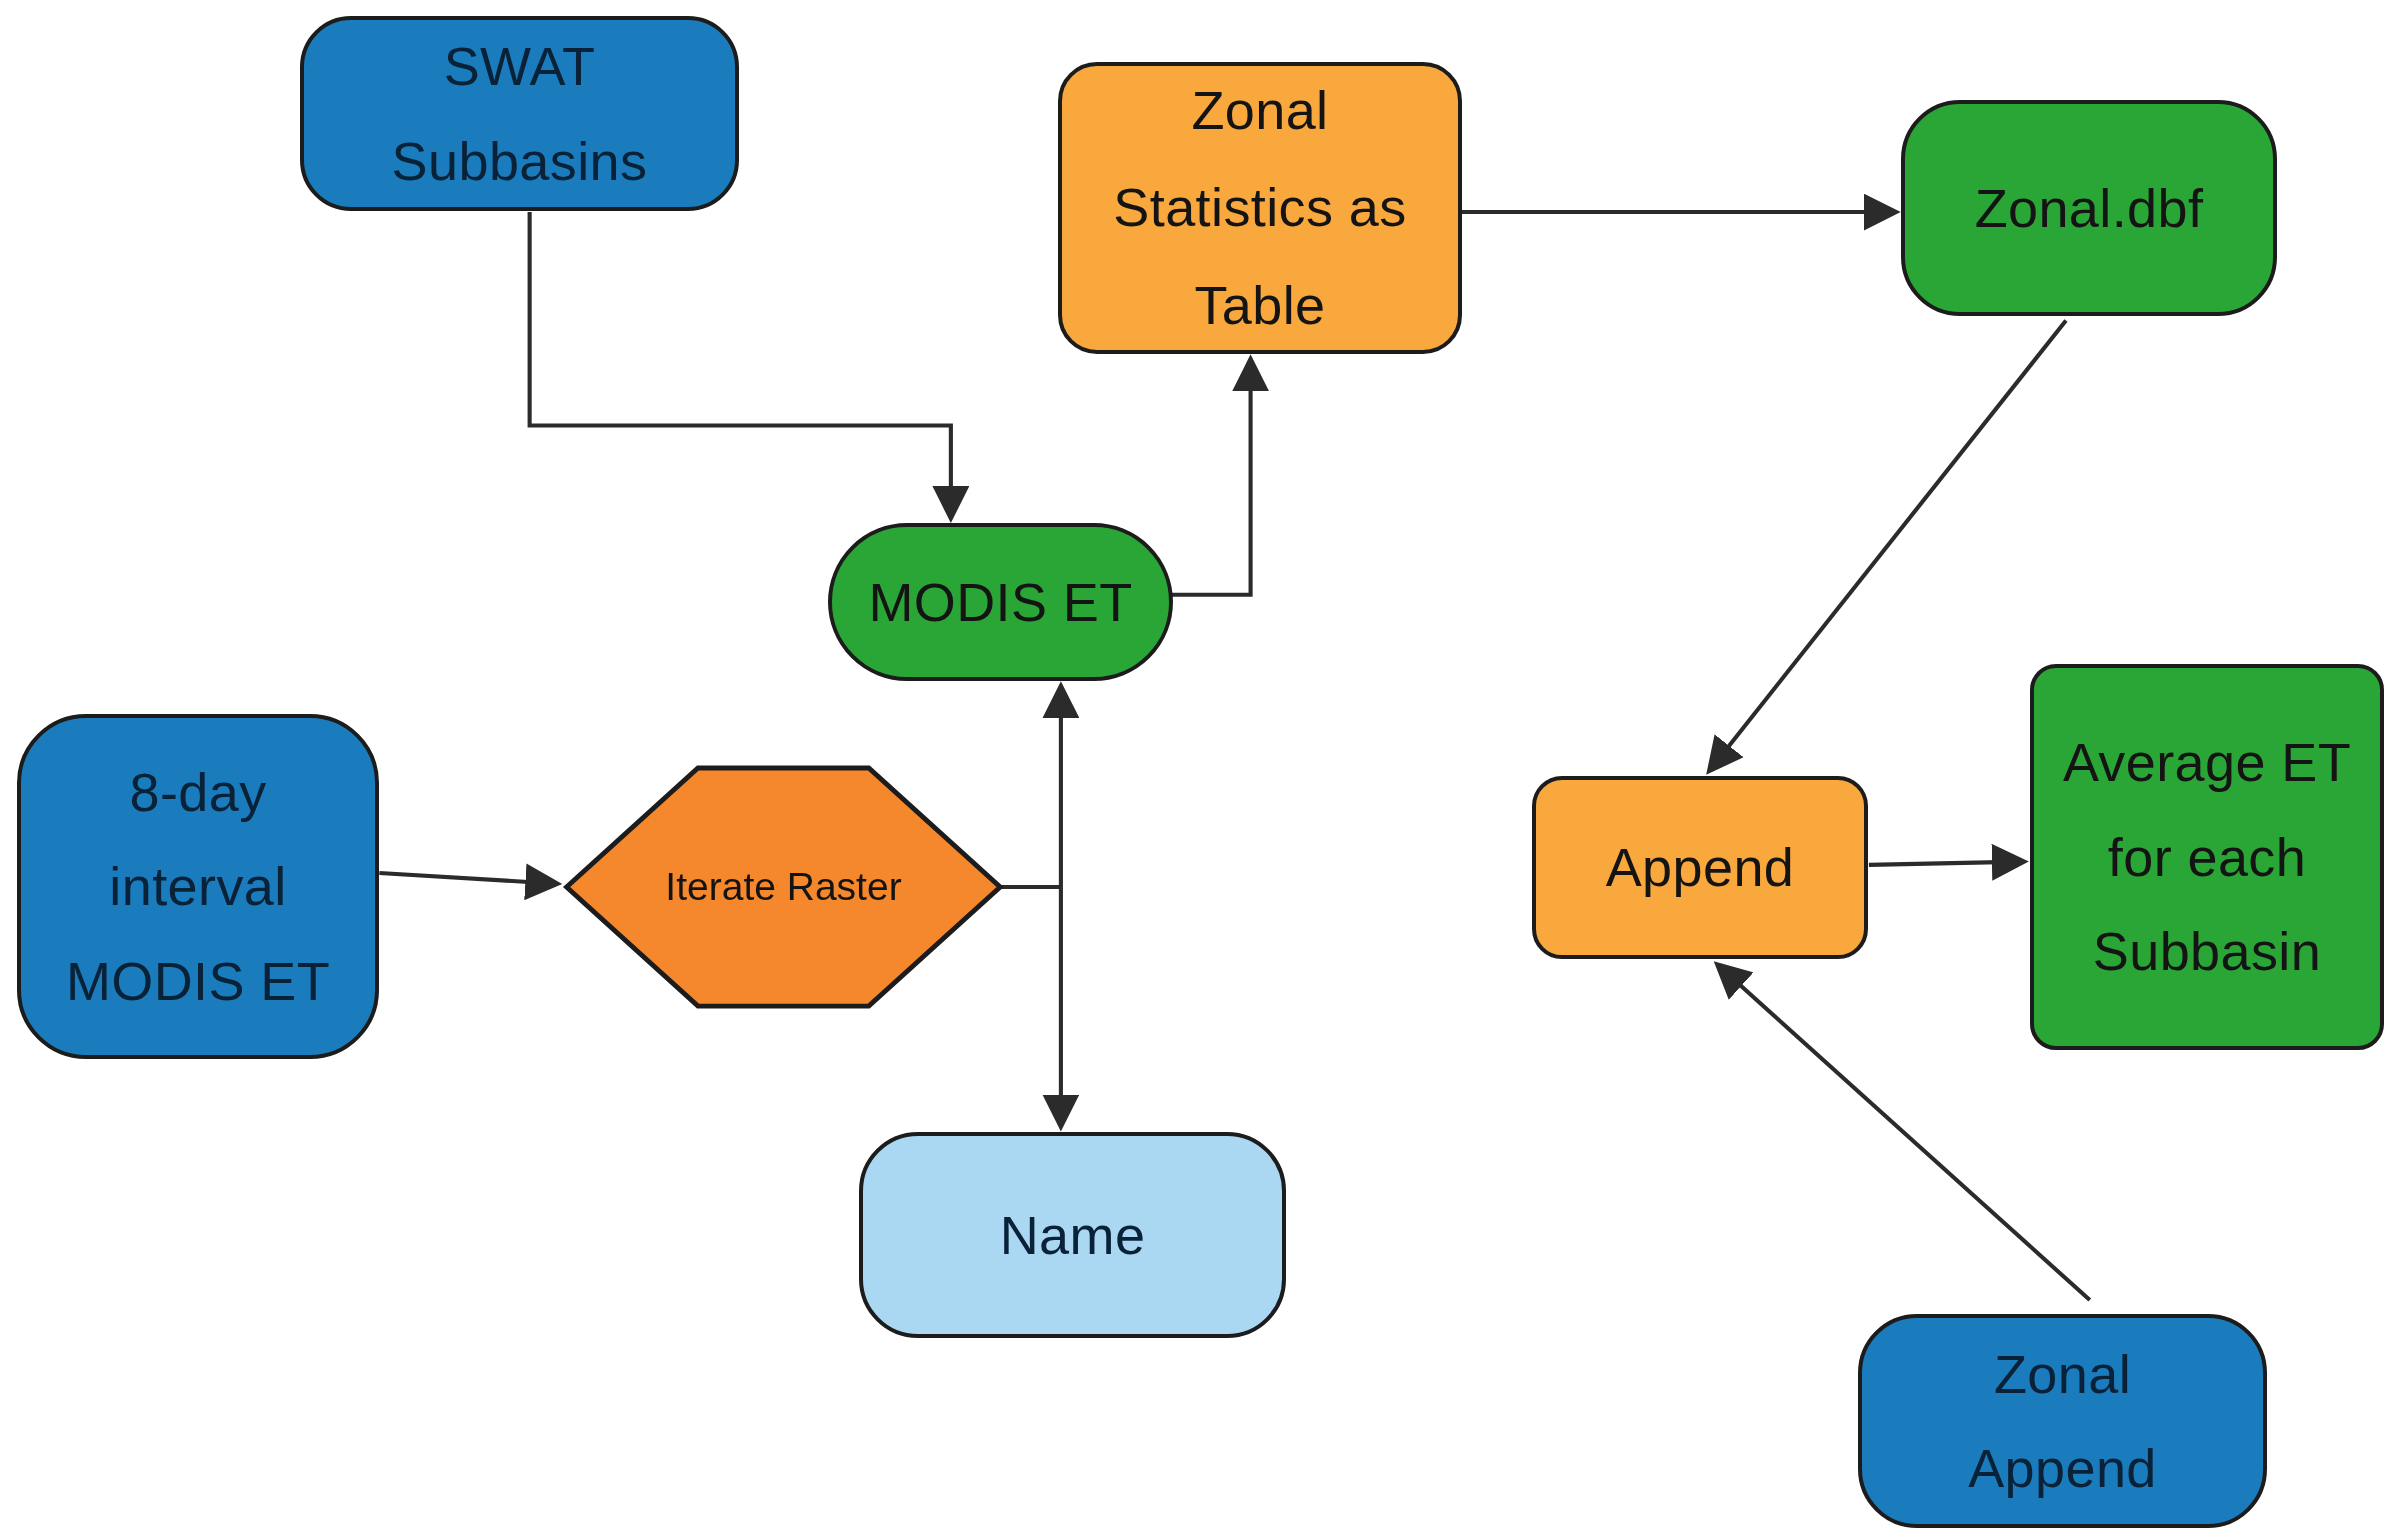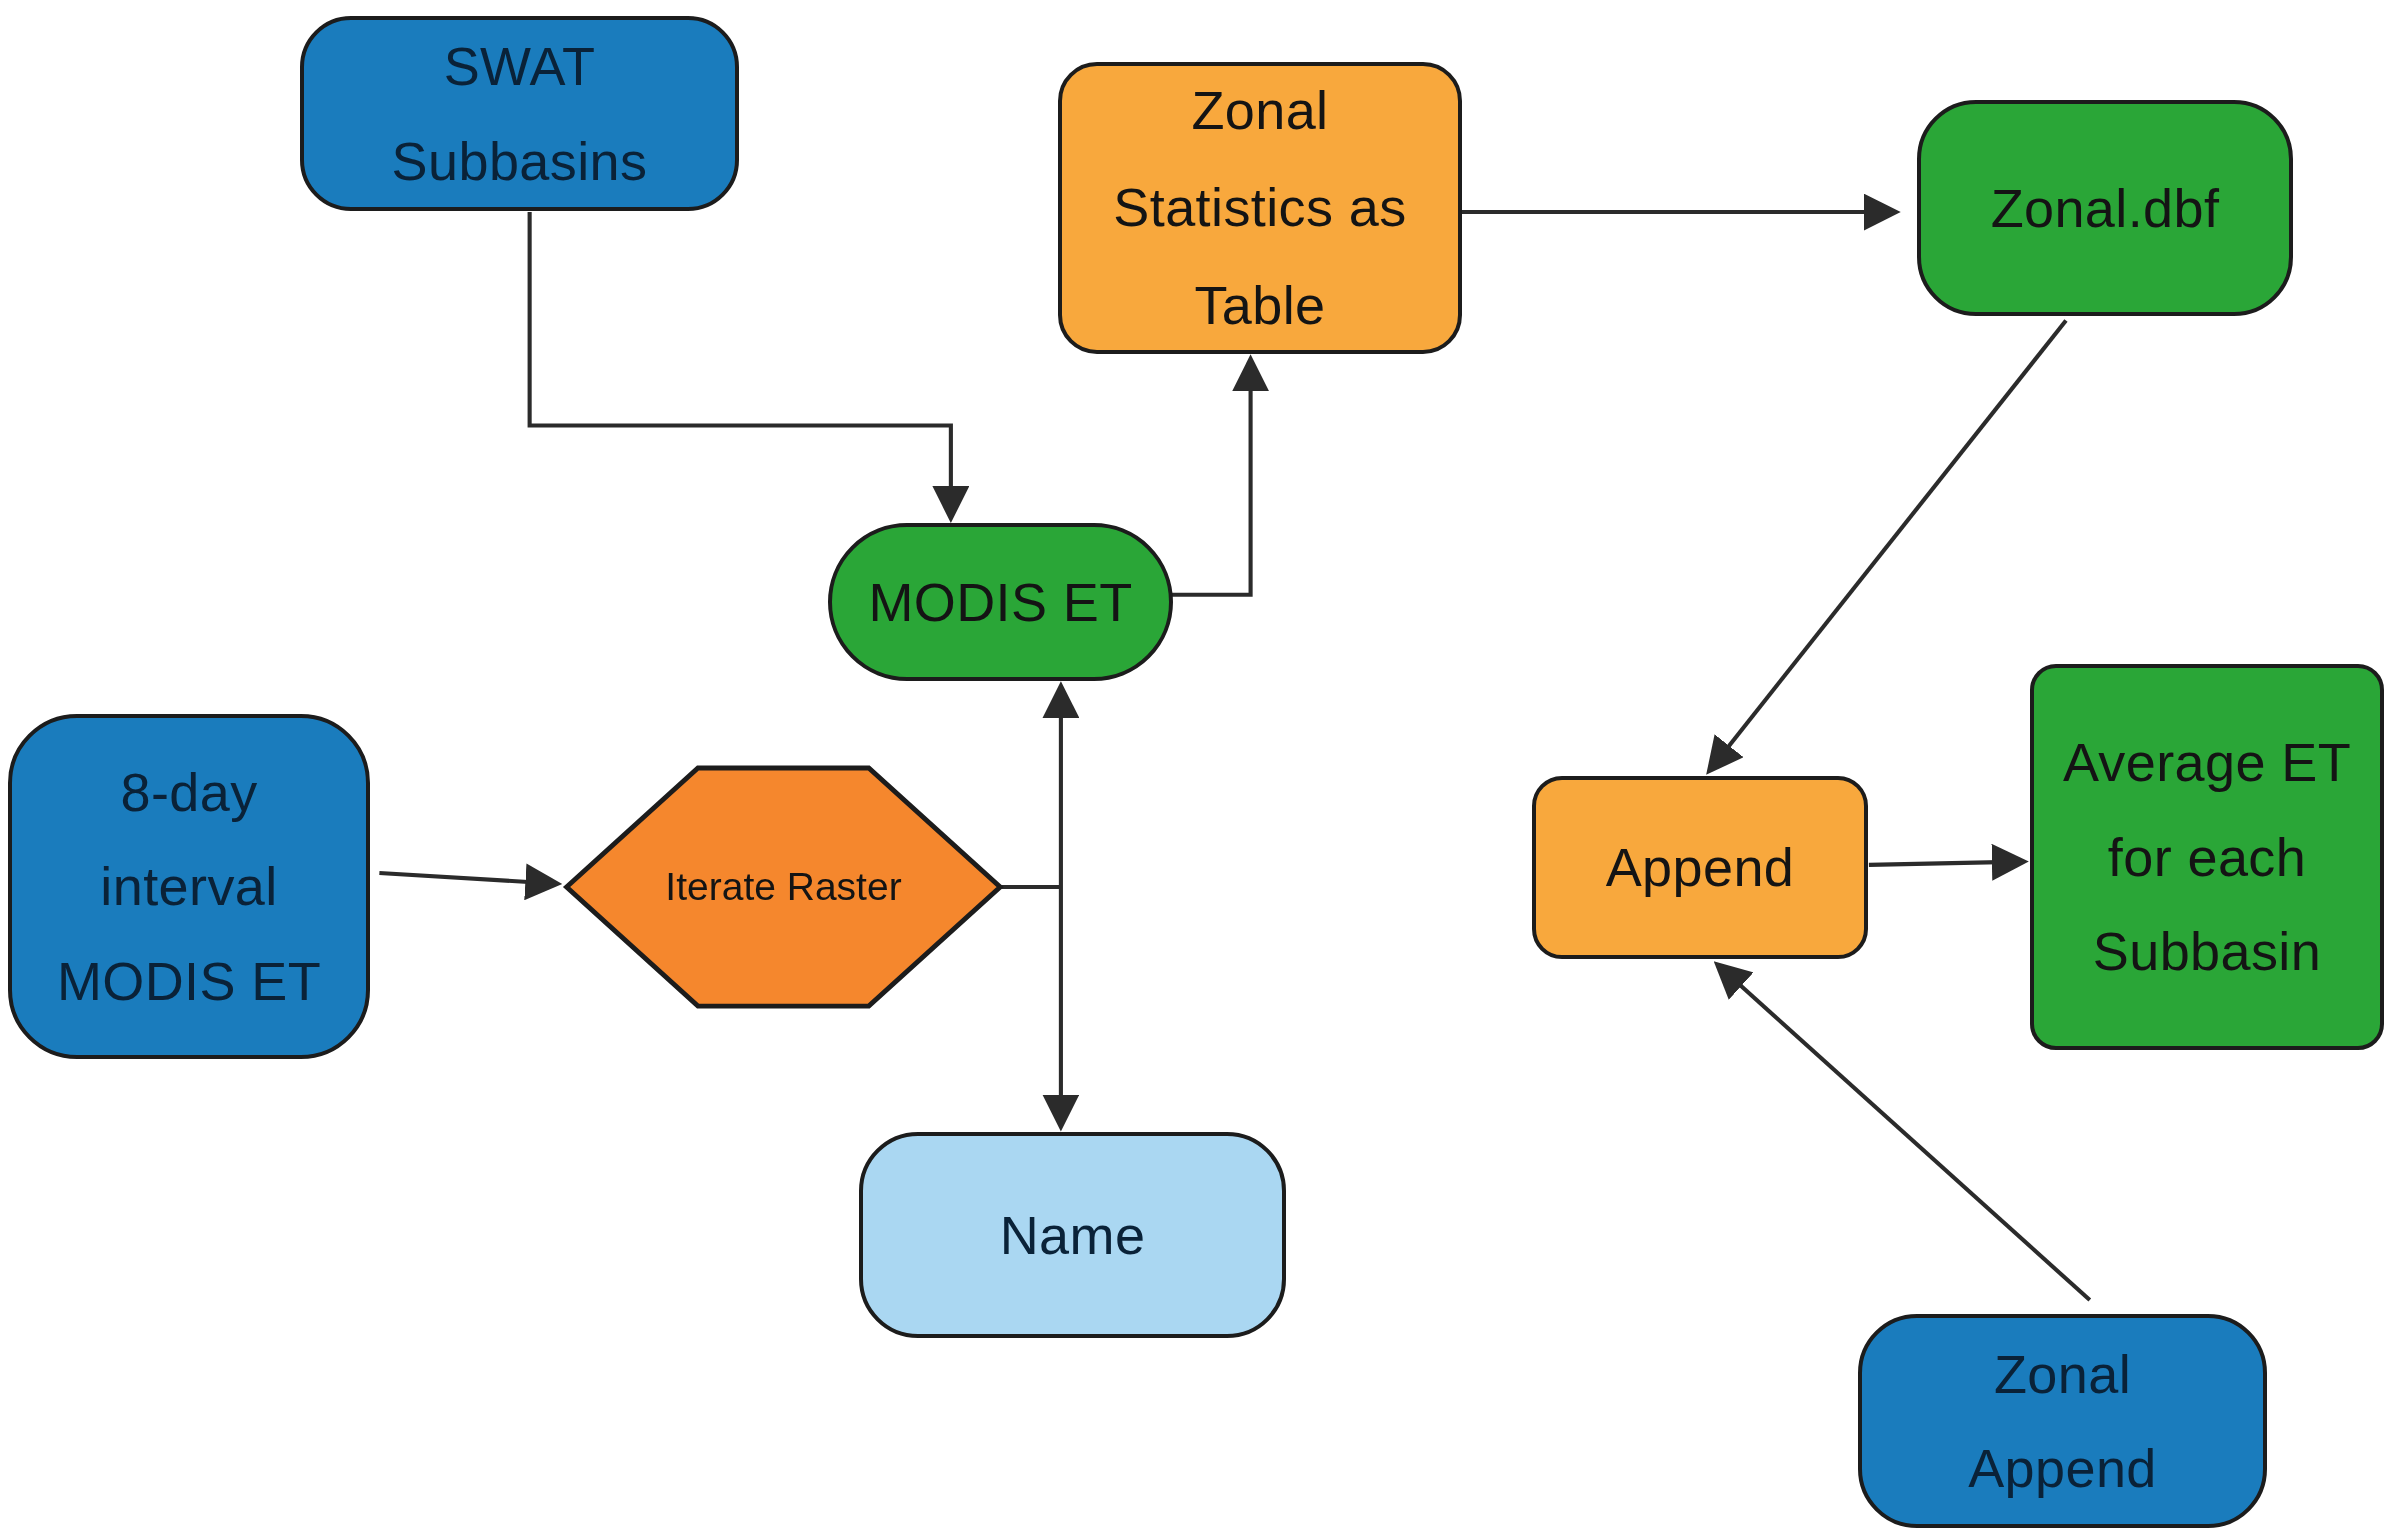--- a/index.html
+++ b/index.html
@@ -92,29 +92,29 @@
   </div>
 
   <div class="node node-orange" style="left:1058px; top:62px; width:404px; height:292px; border-radius:39px; line-height:1.8;">
     <div>
       <span class="line">Zonal</span>
       <span class="line">Statistics as</span>
       <span class="line">Table</span>
     </div>
   </div>
 
-  <div class="node node-green" style="left:1901px; top:100px; width:376px; height:216px; border-radius:59px;margin-left:16px;">
+  <div class="node node-green" style="left:1901px; top:100px; width:376px; height:216px; border-radius:59px;">
     <span class="line">Zonal.dbf</span>
   </div>
 
   <div class="node node-green" style="left:828px; top:523px; width:345px; height:158px; border-radius:79px;">
     <span class="line">MODIS ET</span>
   </div>
 
-  <div class="node node-blue" style="left:8px; top:714px; width:362px; height:345px; border-radius:69px;">
+  <div class="node node-blue" style="left:17px; top:714px; width:362px; height:345px; border-radius:69px;">
     <div>
       <span class="line">8-day</span>
       <span class="line">interval</span>
       <span class="line">MODIS ET</span>
     </div>
   </div>
 
   <div class="hex-label" style="left:575px; top:780px; width:417px; height:214px;">
     <div>
       <span class="line">Iterate</span>

